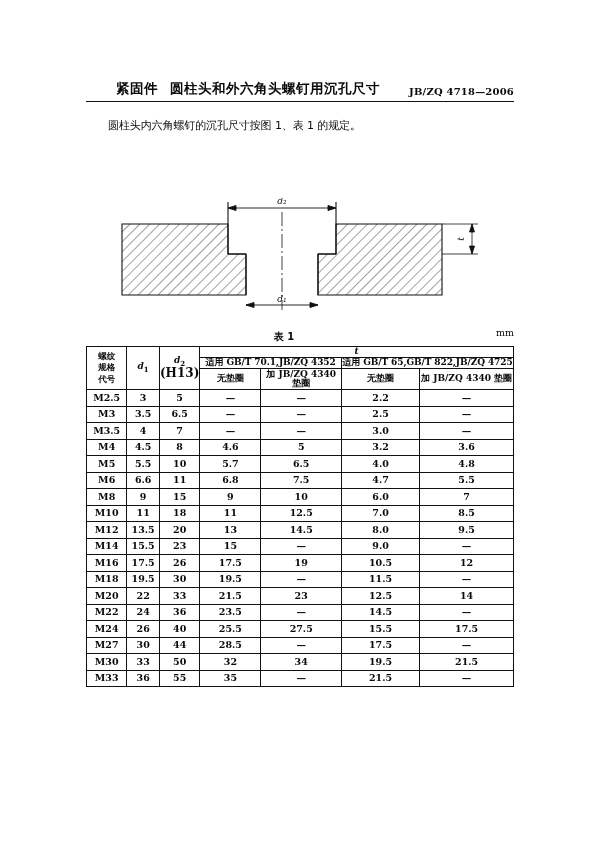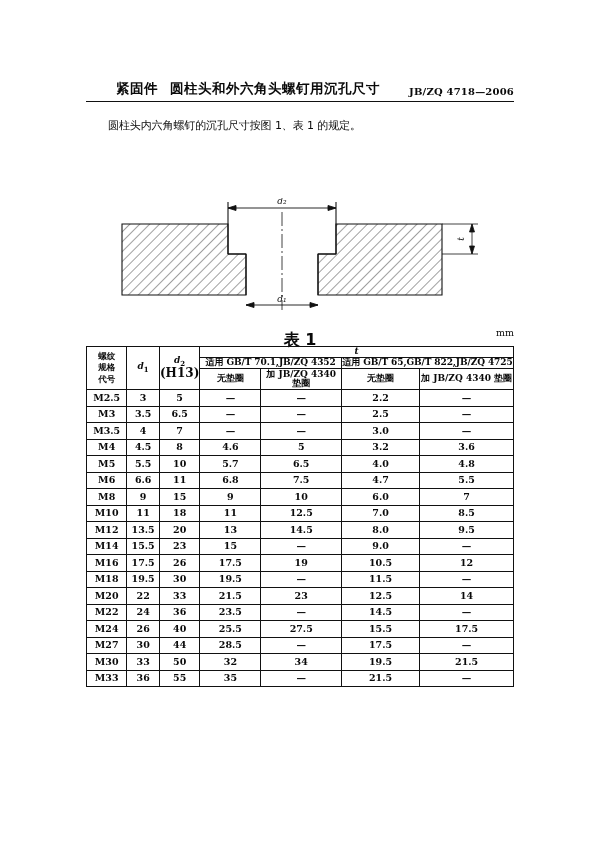--- a/index.html
+++ b/index.html
@@ -44,22 +44,22 @@
 
   
   .figure{
     position:absolute;left:86px;top:198px;width:428px;height:130px;
   }
   .fig-caption{
     position:absolute;left:0;top:310px;width:428px;
     text-align:center;font-size:10px;font-weight:bold;
   }
   .tbl-caption{
-    position:absolute;left:86px;top:330px;width:428px;
-    text-align:center;font-size:16px;font-weight:bold;
+    position:absolute;left:70px;top:330px;width:428px;
+    text-align:center;font-size:10px;font-weight:bold;
   }
   .unit-mm{
     position:absolute;right:0px;top:327px;
     font-size:9.5px;
     font-family:"DejaVu Serif","Liberation Serif",serif;
   }
   .cap-wrap{position:absolute;left:86px;top:0;width:428px;height:849px;pointer-events:none;}
 
   
   .tbl-wrap{

